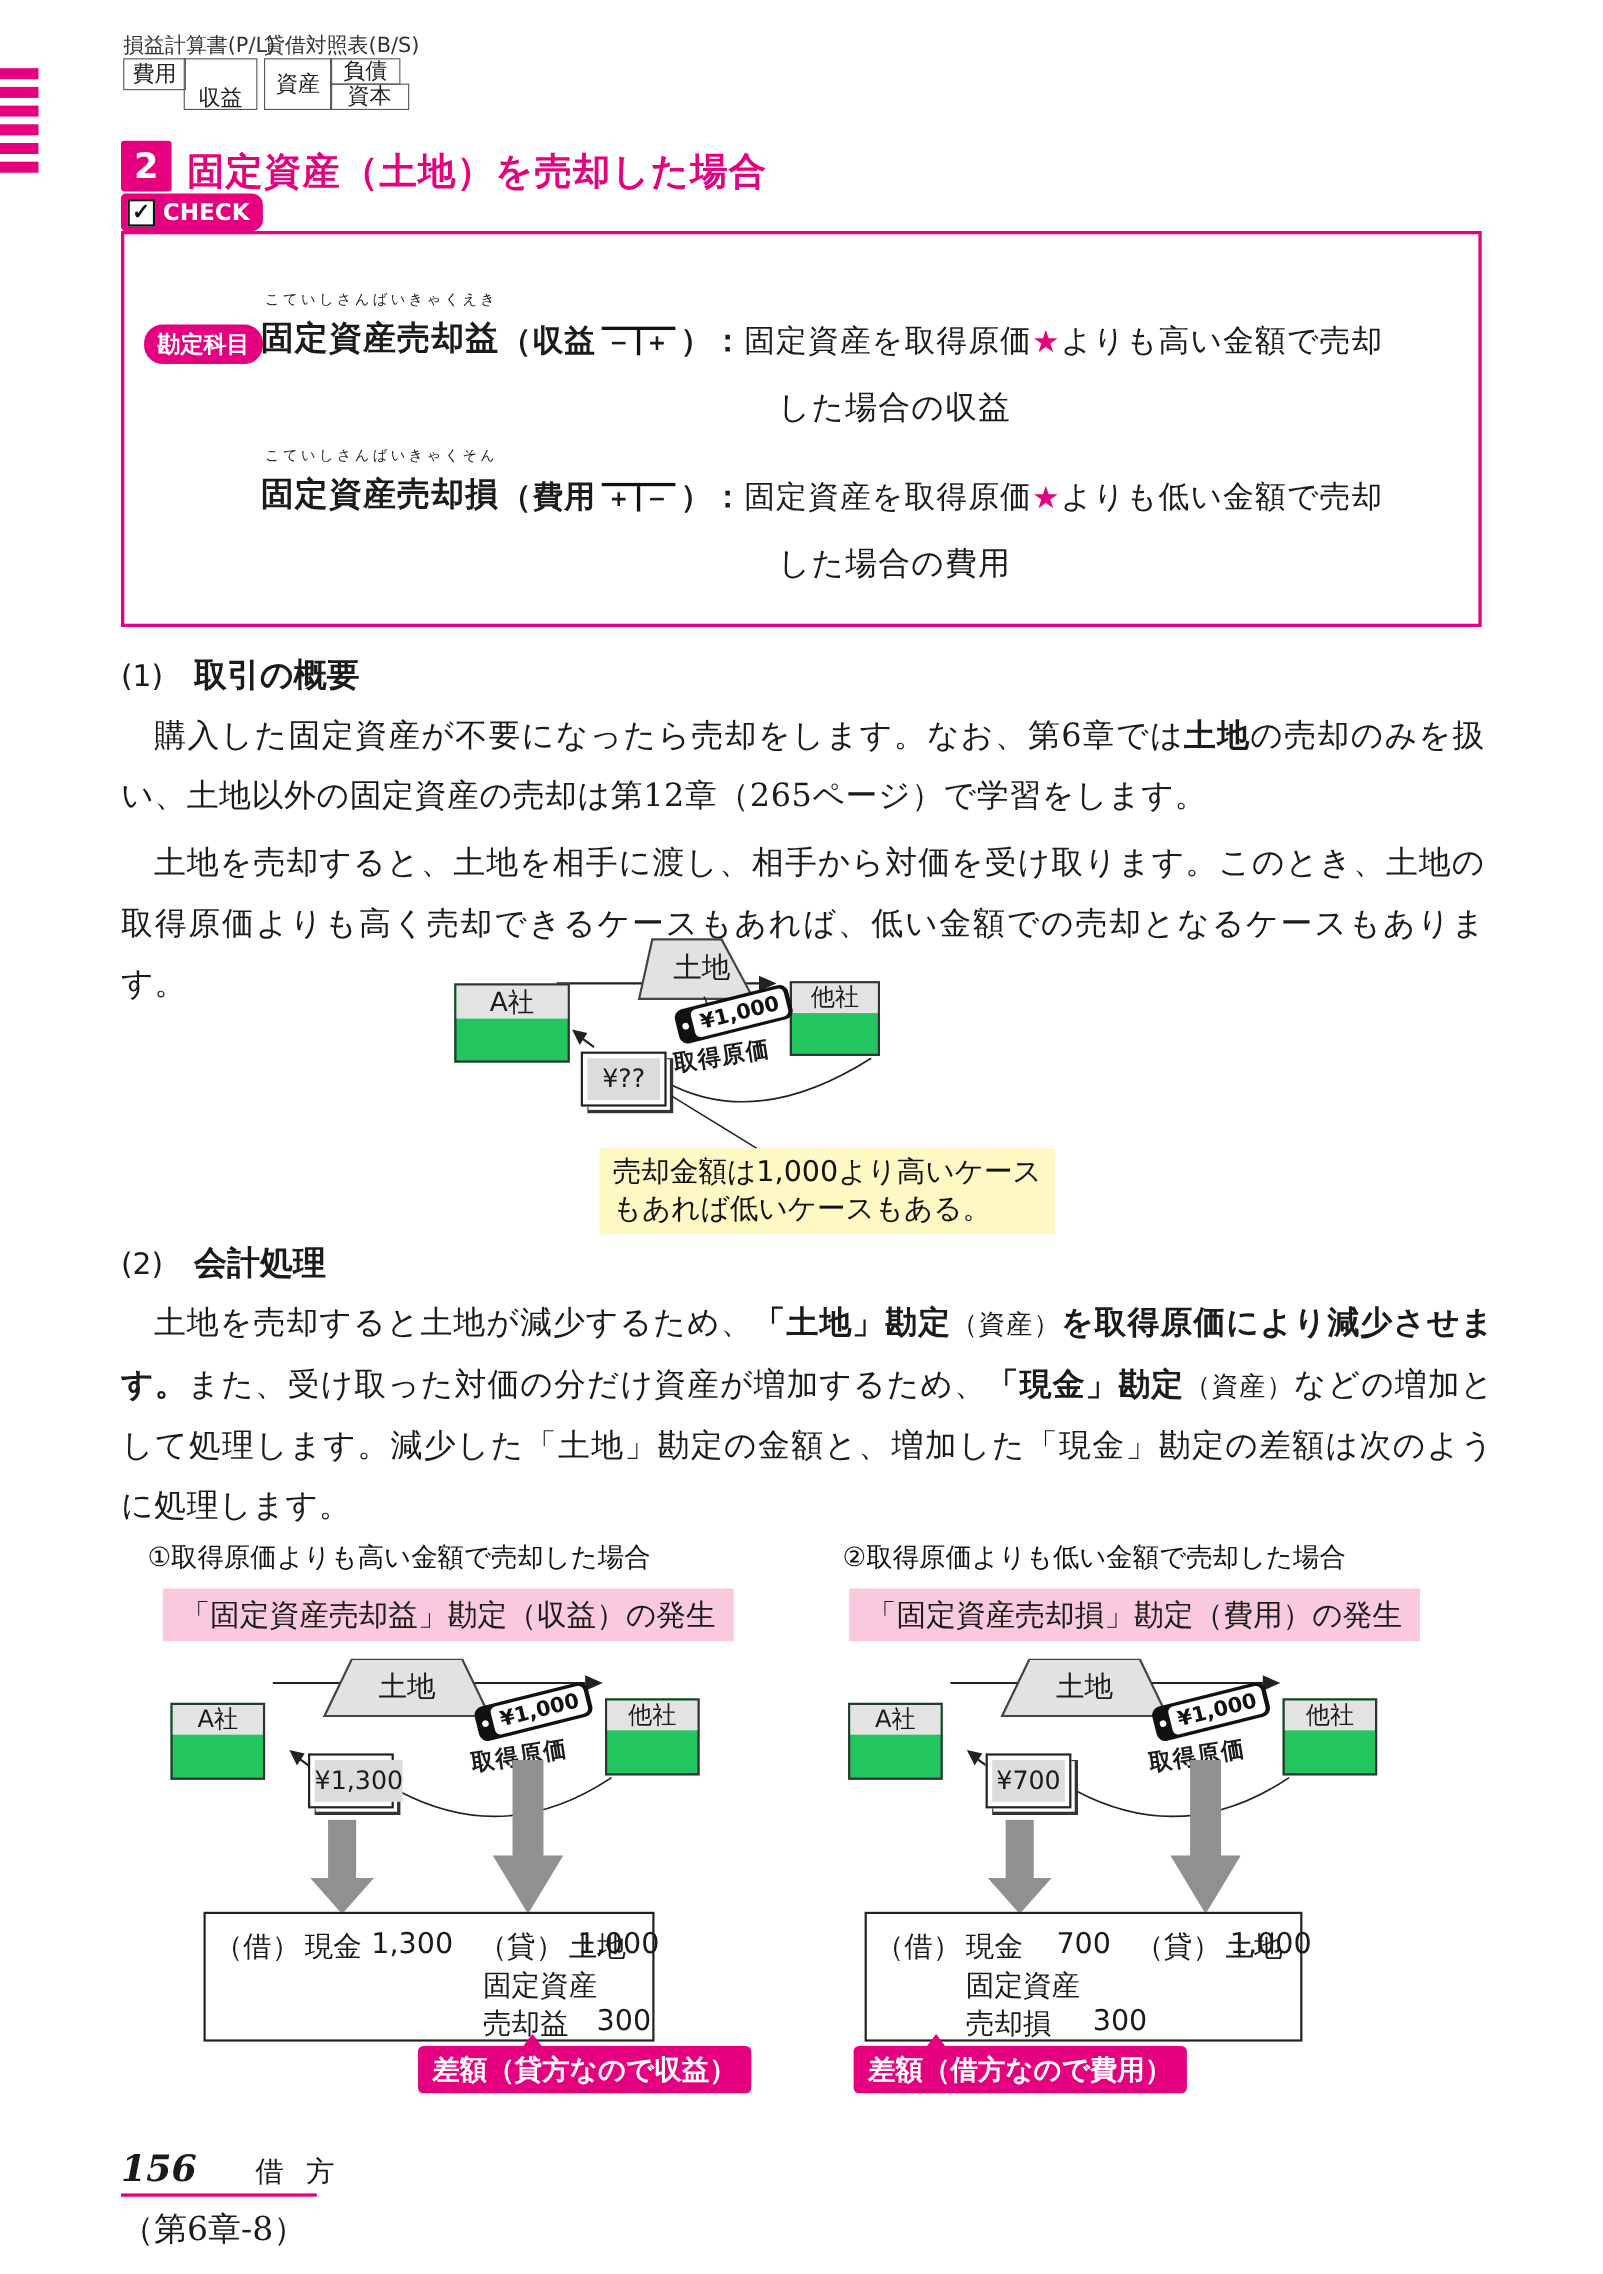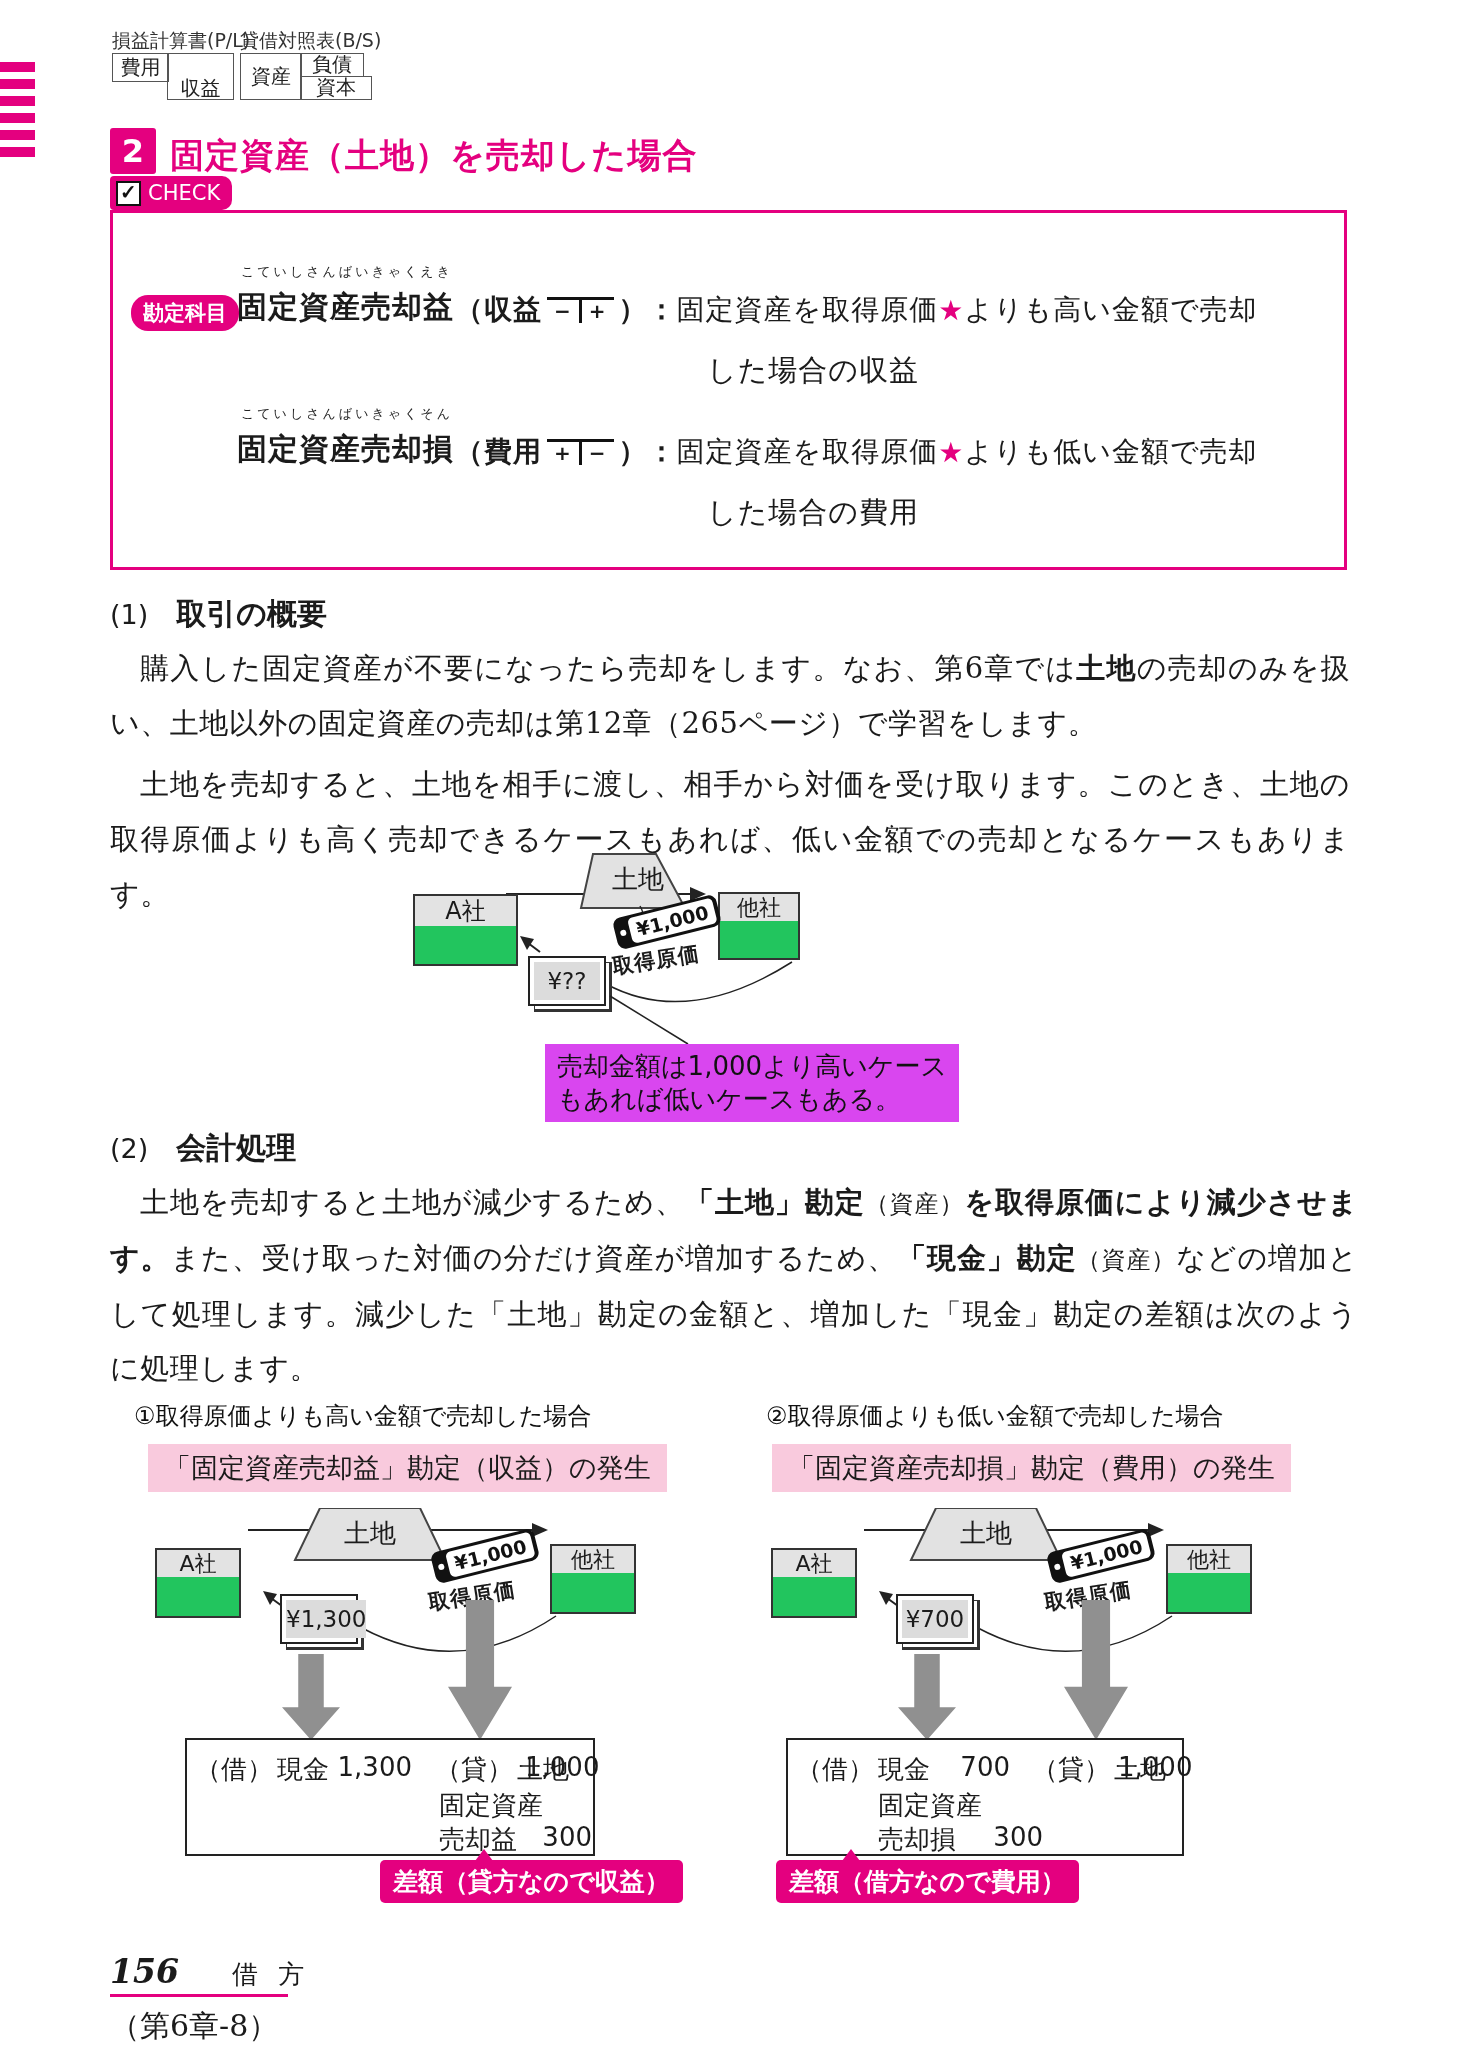--- a/index.html
+++ b/index.html
@@ -21,21 +21,21 @@
   .secnum{position:absolute;width:46px;height:46px;background:#e4007f;color:#fff;
      font-size:32px;font-weight:bold;text-align:center;line-height:46px;border-radius:3px;
      font-family:"DejaVu Sans","Liberation Sans",sans-serif;}
   .sectitle{position:absolute;font-size:34px;font-weight:bold;color:#e4007f;
      font-family:"DejaVu Sans","Liberation Sans",sans-serif;letter-spacing:1px;}
   
   .check-badge{position:absolute;background:#e4007f;border-radius:4px 10px 10px 4px;
      height:34px;display:flex;align-items:center;padding:0 12px 0 6px;gap:7px;}
   .check-box-icon{width:21px;height:21px;background:#fff;border:2px solid #111;
      color:#111;font-size:20px;font-weight:bold;line-height:19px;text-align:center;}
-  .check-text{color:#fff;font-size:21px;font-weight:normal;
+  .check-text{color:#fff;font-size:21px;font-weight:bold;
      font-family:"DejaVu Sans","Liberation Sans",sans-serif;}
   
   .check-frame{position:absolute;border:3px solid #e4007f;background:#fff;box-sizing:border-box;}
   .pill{position:absolute;background:#e4007f;color:#fff;border-radius:17px;
      font-size:21px;font-weight:bold;padding:4px 12px;
      font-family:"DejaVu Sans","Liberation Sans",sans-serif;}
   .furi{position:absolute;font-size:13px;letter-spacing:3px;color:#222;
      font-family:"DejaVu Sans","Liberation Sans",sans-serif;}
   .term{position:absolute;font-size:30px;font-weight:bold;letter-spacing:1px;
      font-family:"DejaVu Sans","Liberation Sans",sans-serif;}
@@ -64,21 +64,21 @@
   .tag::before{content:"";position:absolute;left:5px;top:50%;width:6px;height:6px;
      background:#fff;border-radius:50%;transform:translateY(-50%);}
   .tag .inner{background:#fff;border-radius:5px;padding:0 7px;font-size:19px;font-weight:bold;
      color:#111;line-height:26px;font-family:"DejaVu Sans","Liberation Sans",sans-serif;}
   .tag-label{position:absolute;font-size:21px;font-weight:bold;transform:rotate(-9deg);letter-spacing:1px;}
   .mcard{position:absolute;background:#fff;border:2px solid #222;box-sizing:border-box;
      box-shadow:5px 5px 0 -2px #fff,6px 6px 0 0 #333;display:flex;}
   .mcard .band{background:#dcdcdc;margin:4px;flex:1;display:flex;align-items:center;
      justify-content:center;font-size:23px;
      font-family:"DejaVu Sans","Liberation Sans",sans-serif;}
-  .pinknote{position:absolute;background:#d946ef;padding:6px 12px;font-size:26px;line-height:33px;
+  .pinknote{position:absolute;background:#fef9c3;padding:6px 12px;font-size:26px;line-height:33px;
      font-family:"DejaVu Sans","Liberation Sans",sans-serif;color:#111;}
   .barrow{position:absolute;background:#909090;
      clip-path:polygon(28% 0,72% 0,72% 62%,100% 62%,50% 100%,0 62%,28% 62%);}
   
   .case-col{width:580px;flex:0 0 580px;}
   .case-header{font-size:24px;color:#111;margin-left:4px;
      font-family:"DejaVu Sans","Liberation Sans",sans-serif;}
   .case-pink{display:inline-block;background:#f9cadd;font-size:27px;padding:6px 16px;
      margin:12px 0 0 18px;font-family:"DejaVu Sans","Liberation Sans",sans-serif;}
   .case-diagram{position:relative;height:400px;margin-top:16px;}

